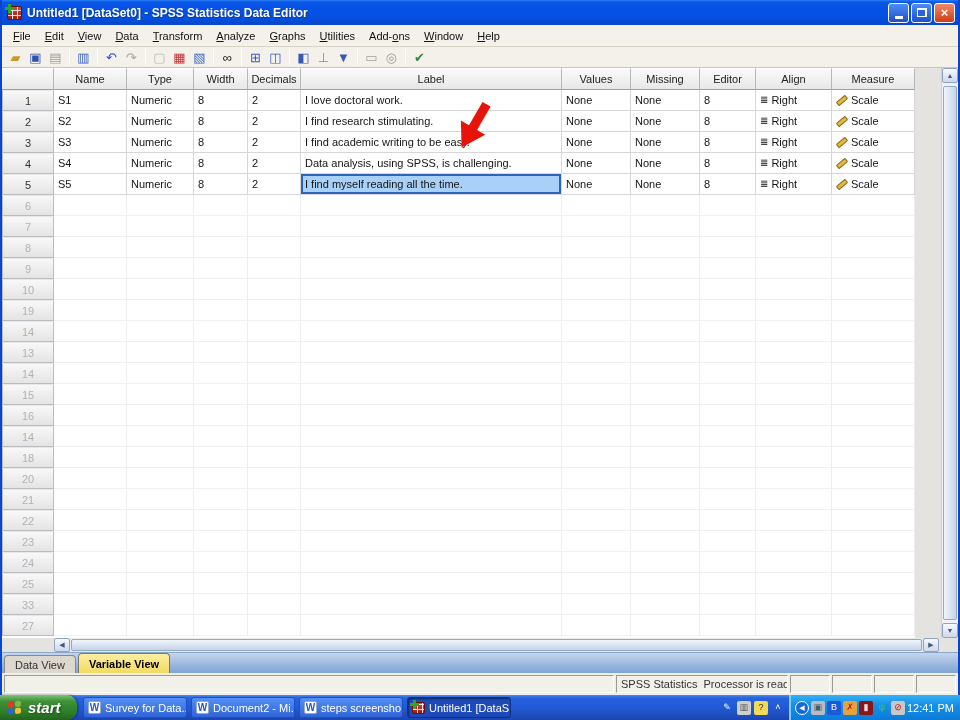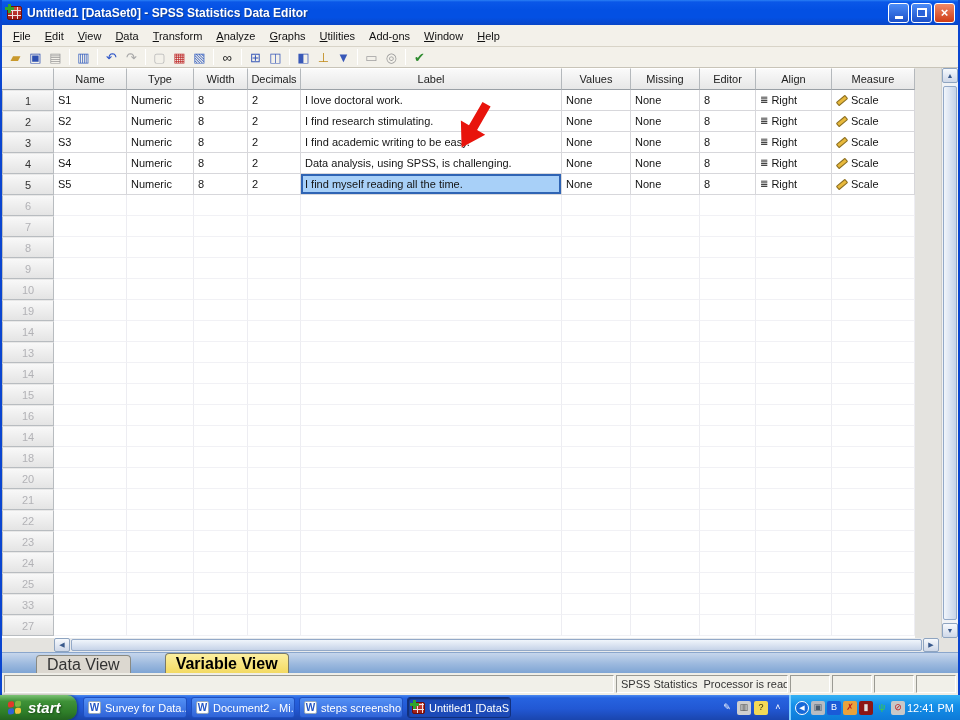--- a/index.html
+++ b/index.html
@@ -73,22 +73,22 @@
   .hscroll{height:14px;flex:0 0 14px;background:#e8eaec;display:flex;align-items:stretch;}
   .hs-filler{width:52px;flex:0 0 52px;background:#e4e3df;}
   .hbtn{width:16px;flex:0 0 16px;background:linear-gradient(#f6f9fd,#cfd8e8);border:1px solid #8ea4c0;border-radius:2px;
     color:#3a5a8c;font-size:7px;display:flex;align-items:center;justify-content:center;}
   .hthumb{flex:1;margin:1px;background:linear-gradient(#f0f5fb,#c6d3e8);border:1px solid #93a9c8;border-radius:2px;}
   .hs-corner{width:19px;flex:0 0 19px;background:#e4e3df;}
 
   
   .tabstrip{height:21px;flex:0 0 21px;background:linear-gradient(180deg,#c6d6ec 0%,#9cb9de 55%,#7fa5d4 100%);
     display:flex;align-items:stretch;padding-left:2px;border-top:1px solid #8aa6cc;}
-  .tab{font-size:16px;padding:0 10px;display:flex;align-items:center;border:1px solid #8a8a82;border-bottom:none;
-    border-radius:4px 4px 0 0;margin-right:2px;cursor:default;margin-left:32px;}
+  .tab{font-size:11px;padding:0 10px;display:flex;align-items:center;border:1px solid #8a8a82;border-bottom:none;
+    border-radius:4px 4px 0 0;margin-right:2px;cursor:default;}
   .tab.inactive{background:#dcd8d0;color:#333;margin-top:2px;}
   .tab.active{background:linear-gradient(#fcefa0,#f3da62);color:#000;font-weight:bold;border-color:#7a7a6a;}
 
   
   .statusbar{height:22px;flex:0 0 22px;background:#efeee7;display:flex;align-items:stretch;gap:2px;padding:2px 2px;}
   .spanel{border:1px solid;border-color:#9a9a93 #fff #fff #9a9a93;background:#f1f0e9;font-size:11px;color:#333;
     display:flex;align-items:center;padding:0 4px;white-space:pre;overflow:hidden;}
   .spanel.big{flex:0 0 610px;}
   .spanel.msg{flex:0 0 172px;}
   .spanel.sm{flex:1;}

